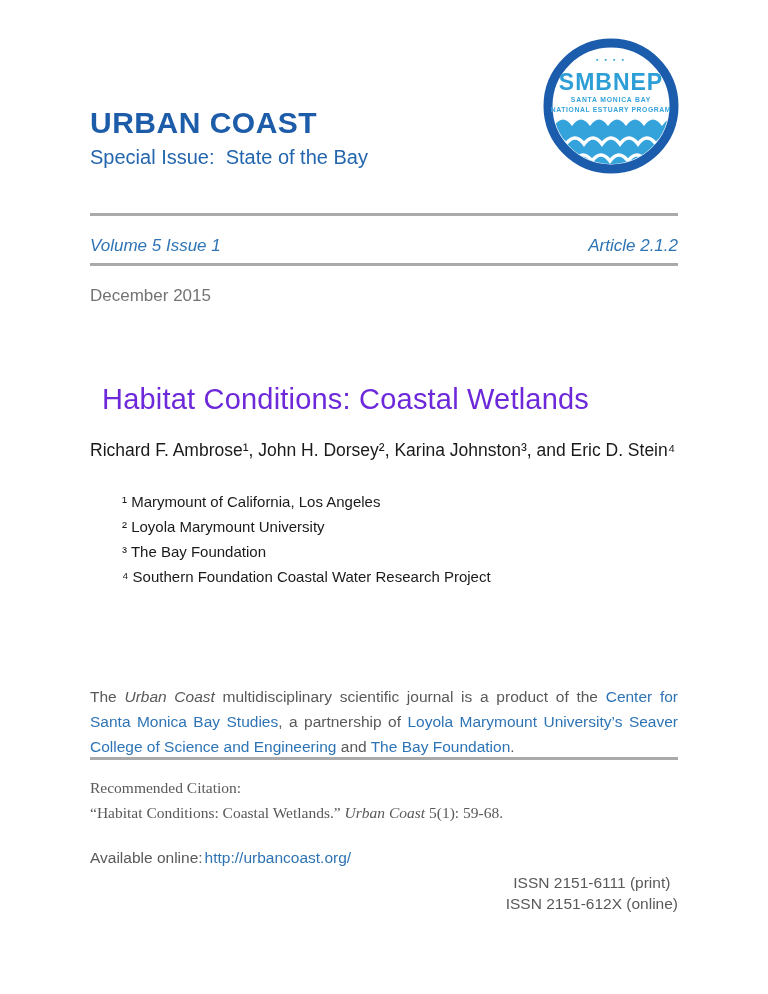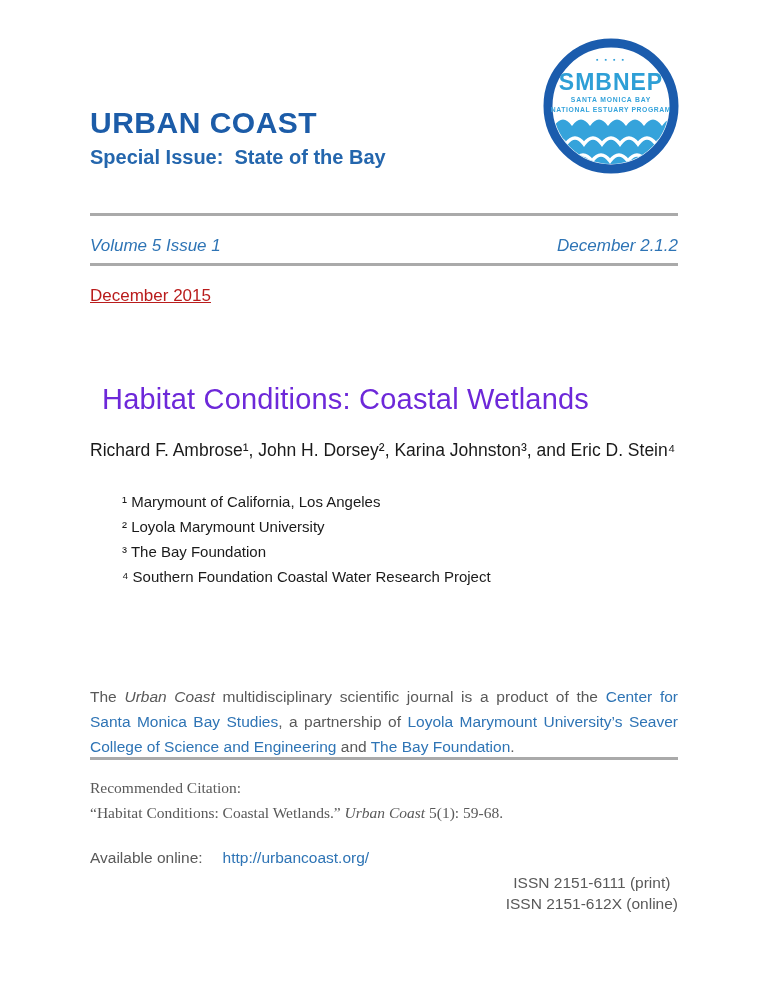--- a/index.html
+++ b/index.html
@@ -12,21 +12,21 @@
   }
   .abs{position:absolute;}
 
   
   .masthead{left:90px;top:106px;}
   .masthead-title{
     font-size:30px;font-weight:bold;color:#1c5ca8;
     letter-spacing:0.5px;line-height:34px;
   }
   .masthead-subtitle{
-    font-size:20px;font-weight:bold;color:#2466ad;
+    font-size:20px;font-weight:normal;color:#2466ad;
     margin-top:6px;white-space:pre-wrap;
   }
 
   
   .logo{left:542px;top:34px;width:138px;height:144px;}
   .logo svg{display:block;}
   .logo text{font-family:"Liberation Sans",sans-serif;}
 
   
   .rule{height:3px;background:#aaaaaa;width:588px;left:90px;}
@@ -35,21 +35,21 @@
   .rule-3{top:757px;}
 
   
   .issue-row{
     left:90px;top:236px;width:588px;
     display:flex;justify-content:space-between;
     font-size:17px;font-style:italic;color:#2e74b5;
   }
   .date-line{
     left:90px;top:286px;
-    font-size:17px;color:#b91c1c;text-decoration:underline;
+    font-size:17px;color:#737373;
   }
 
   
   .article-title{
     left:102px;top:383px;width:600px;
     font-size:29px;color:#6d28d9;letter-spacing:0.2px;
   }
   .authors{
     left:90px;top:437px;width:588px;
     font-size:17.5px;color:#1a1a1a;line-height:27px;
@@ -71,21 +71,21 @@
 
   
   .citation{
     left:90px;top:775px;width:600px;
     font-size:15.5px;color:#595959;line-height:25px;font-family:Liberation Serif, serif;
   }
   .available{
     left:90px;top:849px;width:588px;
     font-size:15.5px;color:#595959;
   }
-  .available .link{margin-left:20px;}
+  .available .link{margin-left:2px;}
 
   
   .issn{
     right:90px;top:872px;
     font-size:15.5px;color:#595959;line-height:21px;
     text-align:center;
   }
 </style>
 </head>
 <body>
@@ -121,21 +121,21 @@
       <text x="69" y="77.5" text-anchor="middle" font-size="6.8" font-weight="bold" letter-spacing="0.6" fill="#35a3db">NATIONAL ESTUARY PROGRAM</text>
     </svg>
   </div>
 
   <div class="abs rule rule-1"></div>
   <div class="abs rule rule-2"></div>
   <div class="abs rule rule-3"></div>
 
   <div class="abs issue-row">
     <span>Volume 5 Issue 1</span>
-    <span>December 2.1.2</span>
+    <span>Article 2.1.2</span>
   </div>
   <div class="abs date-line">December 2015</div>
 
   <div class="abs article-title">Habitat Conditions: Coastal Wetlands</div>
   <div class="abs authors">Richard F. Ambrose¹, John H. Dorsey², Karina Johnston³, and Eric D. Stein⁴</div>
 
   <div class="abs affiliations">
     <div>¹ Marymount of California, Los Angeles</div>
     <div>² Loyola Marymount University</div>
     <div>³ The Bay Foundation</div>

